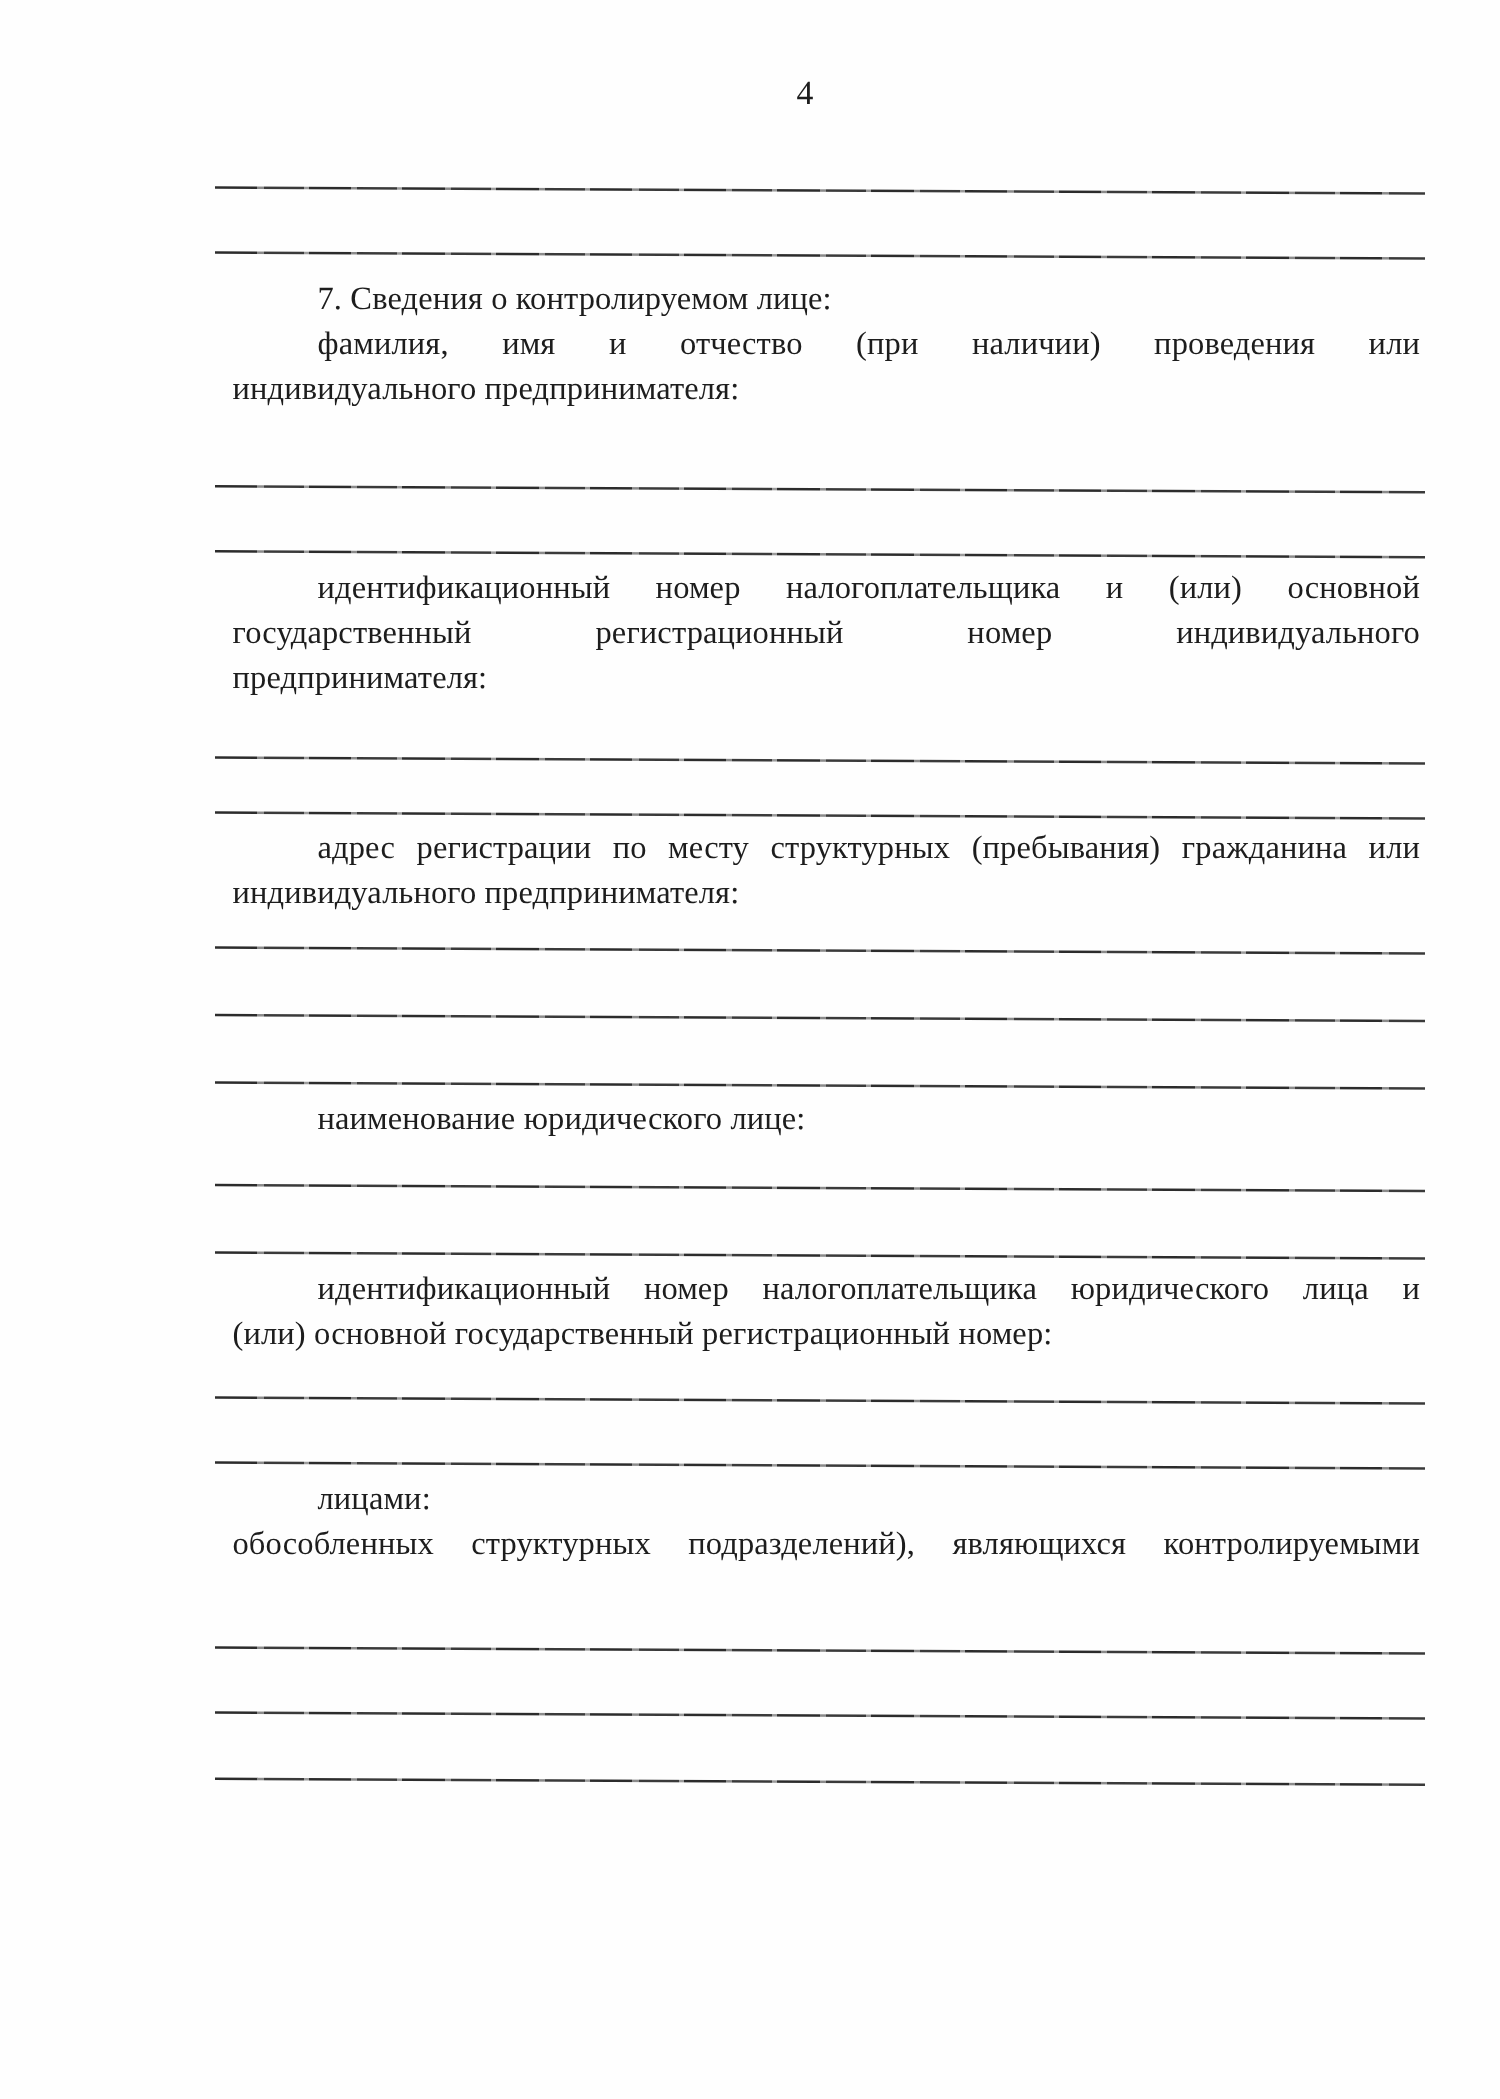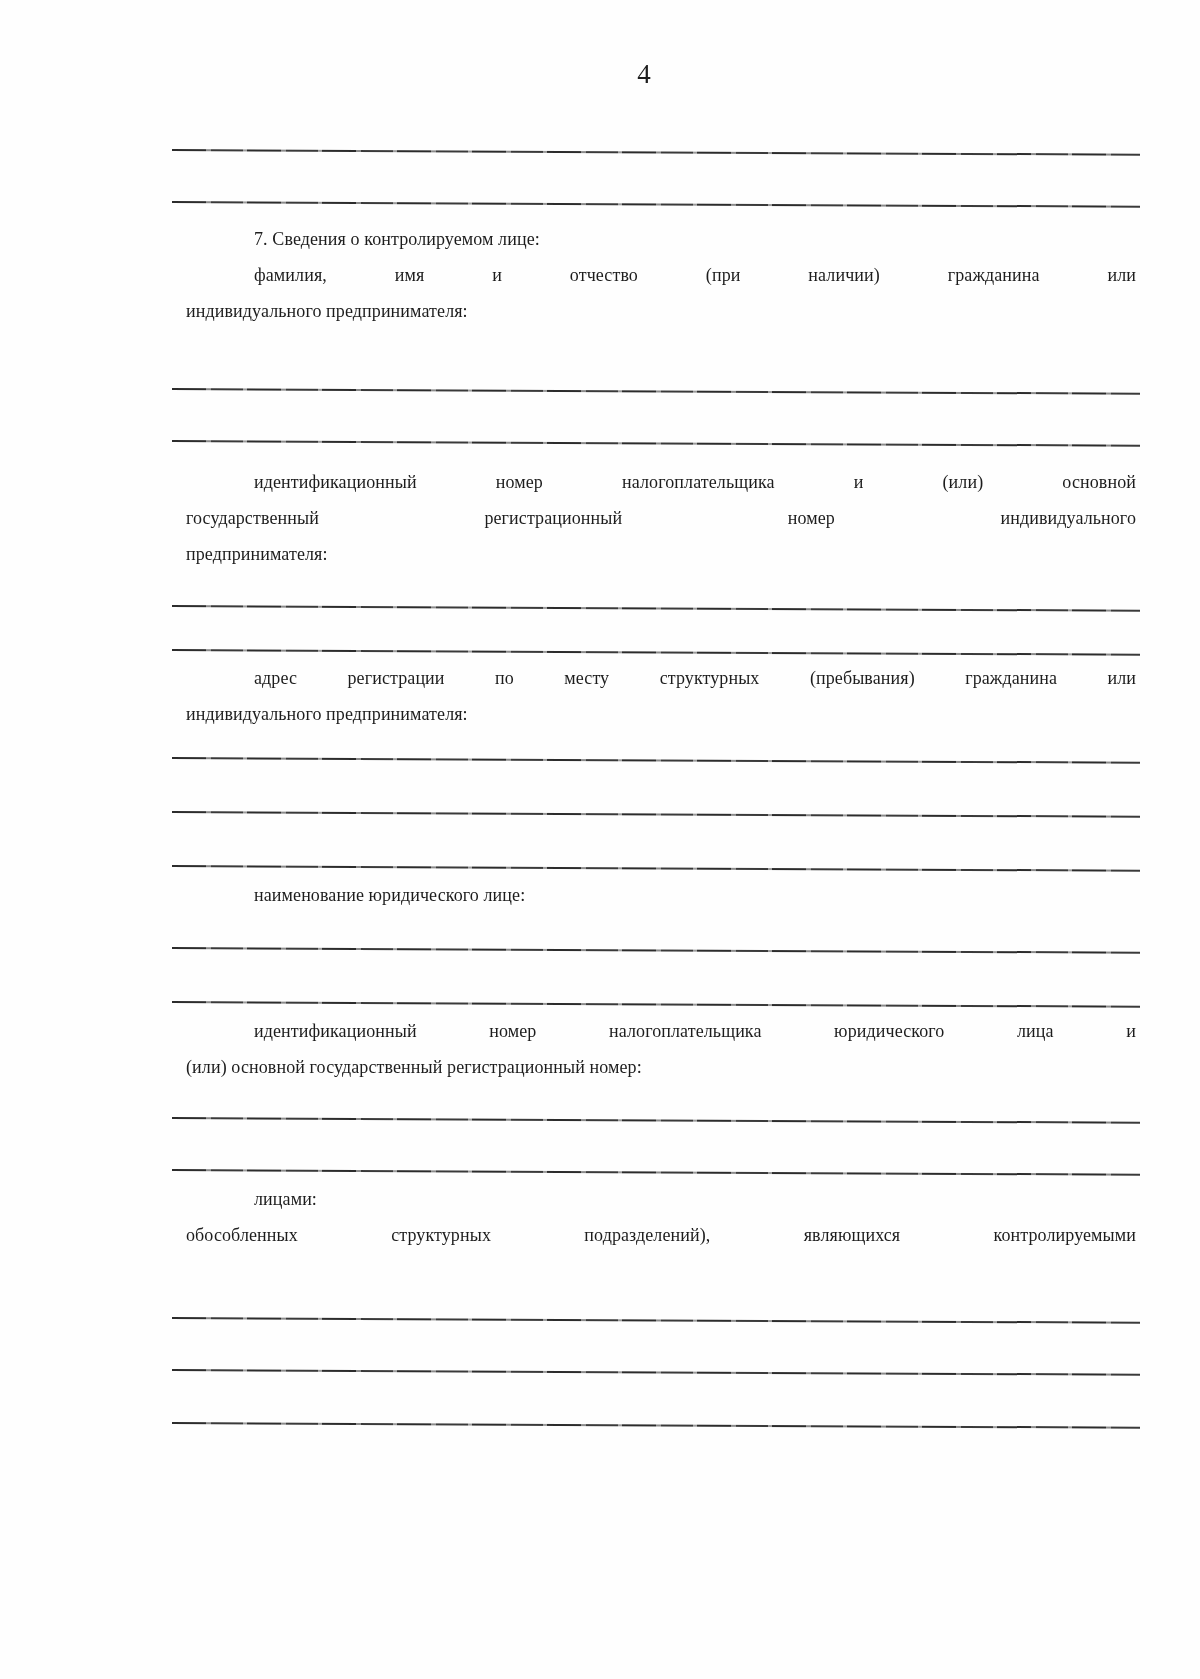--- a/index.html
+++ b/index.html
@@ -36,21 +36,21 @@
       #8a8a8a 34px, #8a8a8a 39px,
       #3a3a3a 39px, #3a3a3a 71px,
       #9a9a9a 71px, #9a9a9a 75px);
     transform: rotate(0.28deg);
     transform-origin: 0 0;
   }
   .para {
     position: absolute;
     left: 186px;
     width: 950px;
-    font-size: 18px;
+    font-size: 26px;
     line-height: 36px;
     letter-spacing: 0.1px;
   }
   .para .ln {
     text-align: left;
   }
   .para .ln.j {
     text-align: justify;
     text-align-last: justify;
     white-space: nowrap;
@@ -67,28 +67,28 @@
   <div class="pageno">4</div>
 
   <div class="bl" style="top:149px"></div>
   <div class="bl" style="top:201px"></div>
 
   <div class="para" style="top:221px">
       <div class="ln">7. Сведения о контролируемом лице:</div>
     </div>
 
   <div class="para" style="top:257px">
-      <div class="ln j">фамилия, имя и отчество (при наличии) гражданина или</div>
+      <div class="ln j">фамилия, имя и отчество (при наличии) проведения или</div>
       <div class="ln">индивидуального предпринимателя:</div>
     </div>
 
   <div class="bl" style="top:388px"></div>
   <div class="bl" style="top:440px"></div>
 
-  <div class="para" style="top:464px">
+  <div class="para" style="top:452px">
       <div class="ln j">идентификационный номер налогоплательщика и (или) основной</div>
       <div class="ln j">государственный регистрационный номер индивидуального</div>
       <div class="ln">предпринимателя:</div>
     </div>
 
   <div class="bl" style="top:605px"></div>
   <div class="bl" style="top:649px"></div>
 
   <div class="para" style="top:660px">
       <div class="ln j">адрес регистрации  по месту структурных (пребывания) гражданина или</div>

